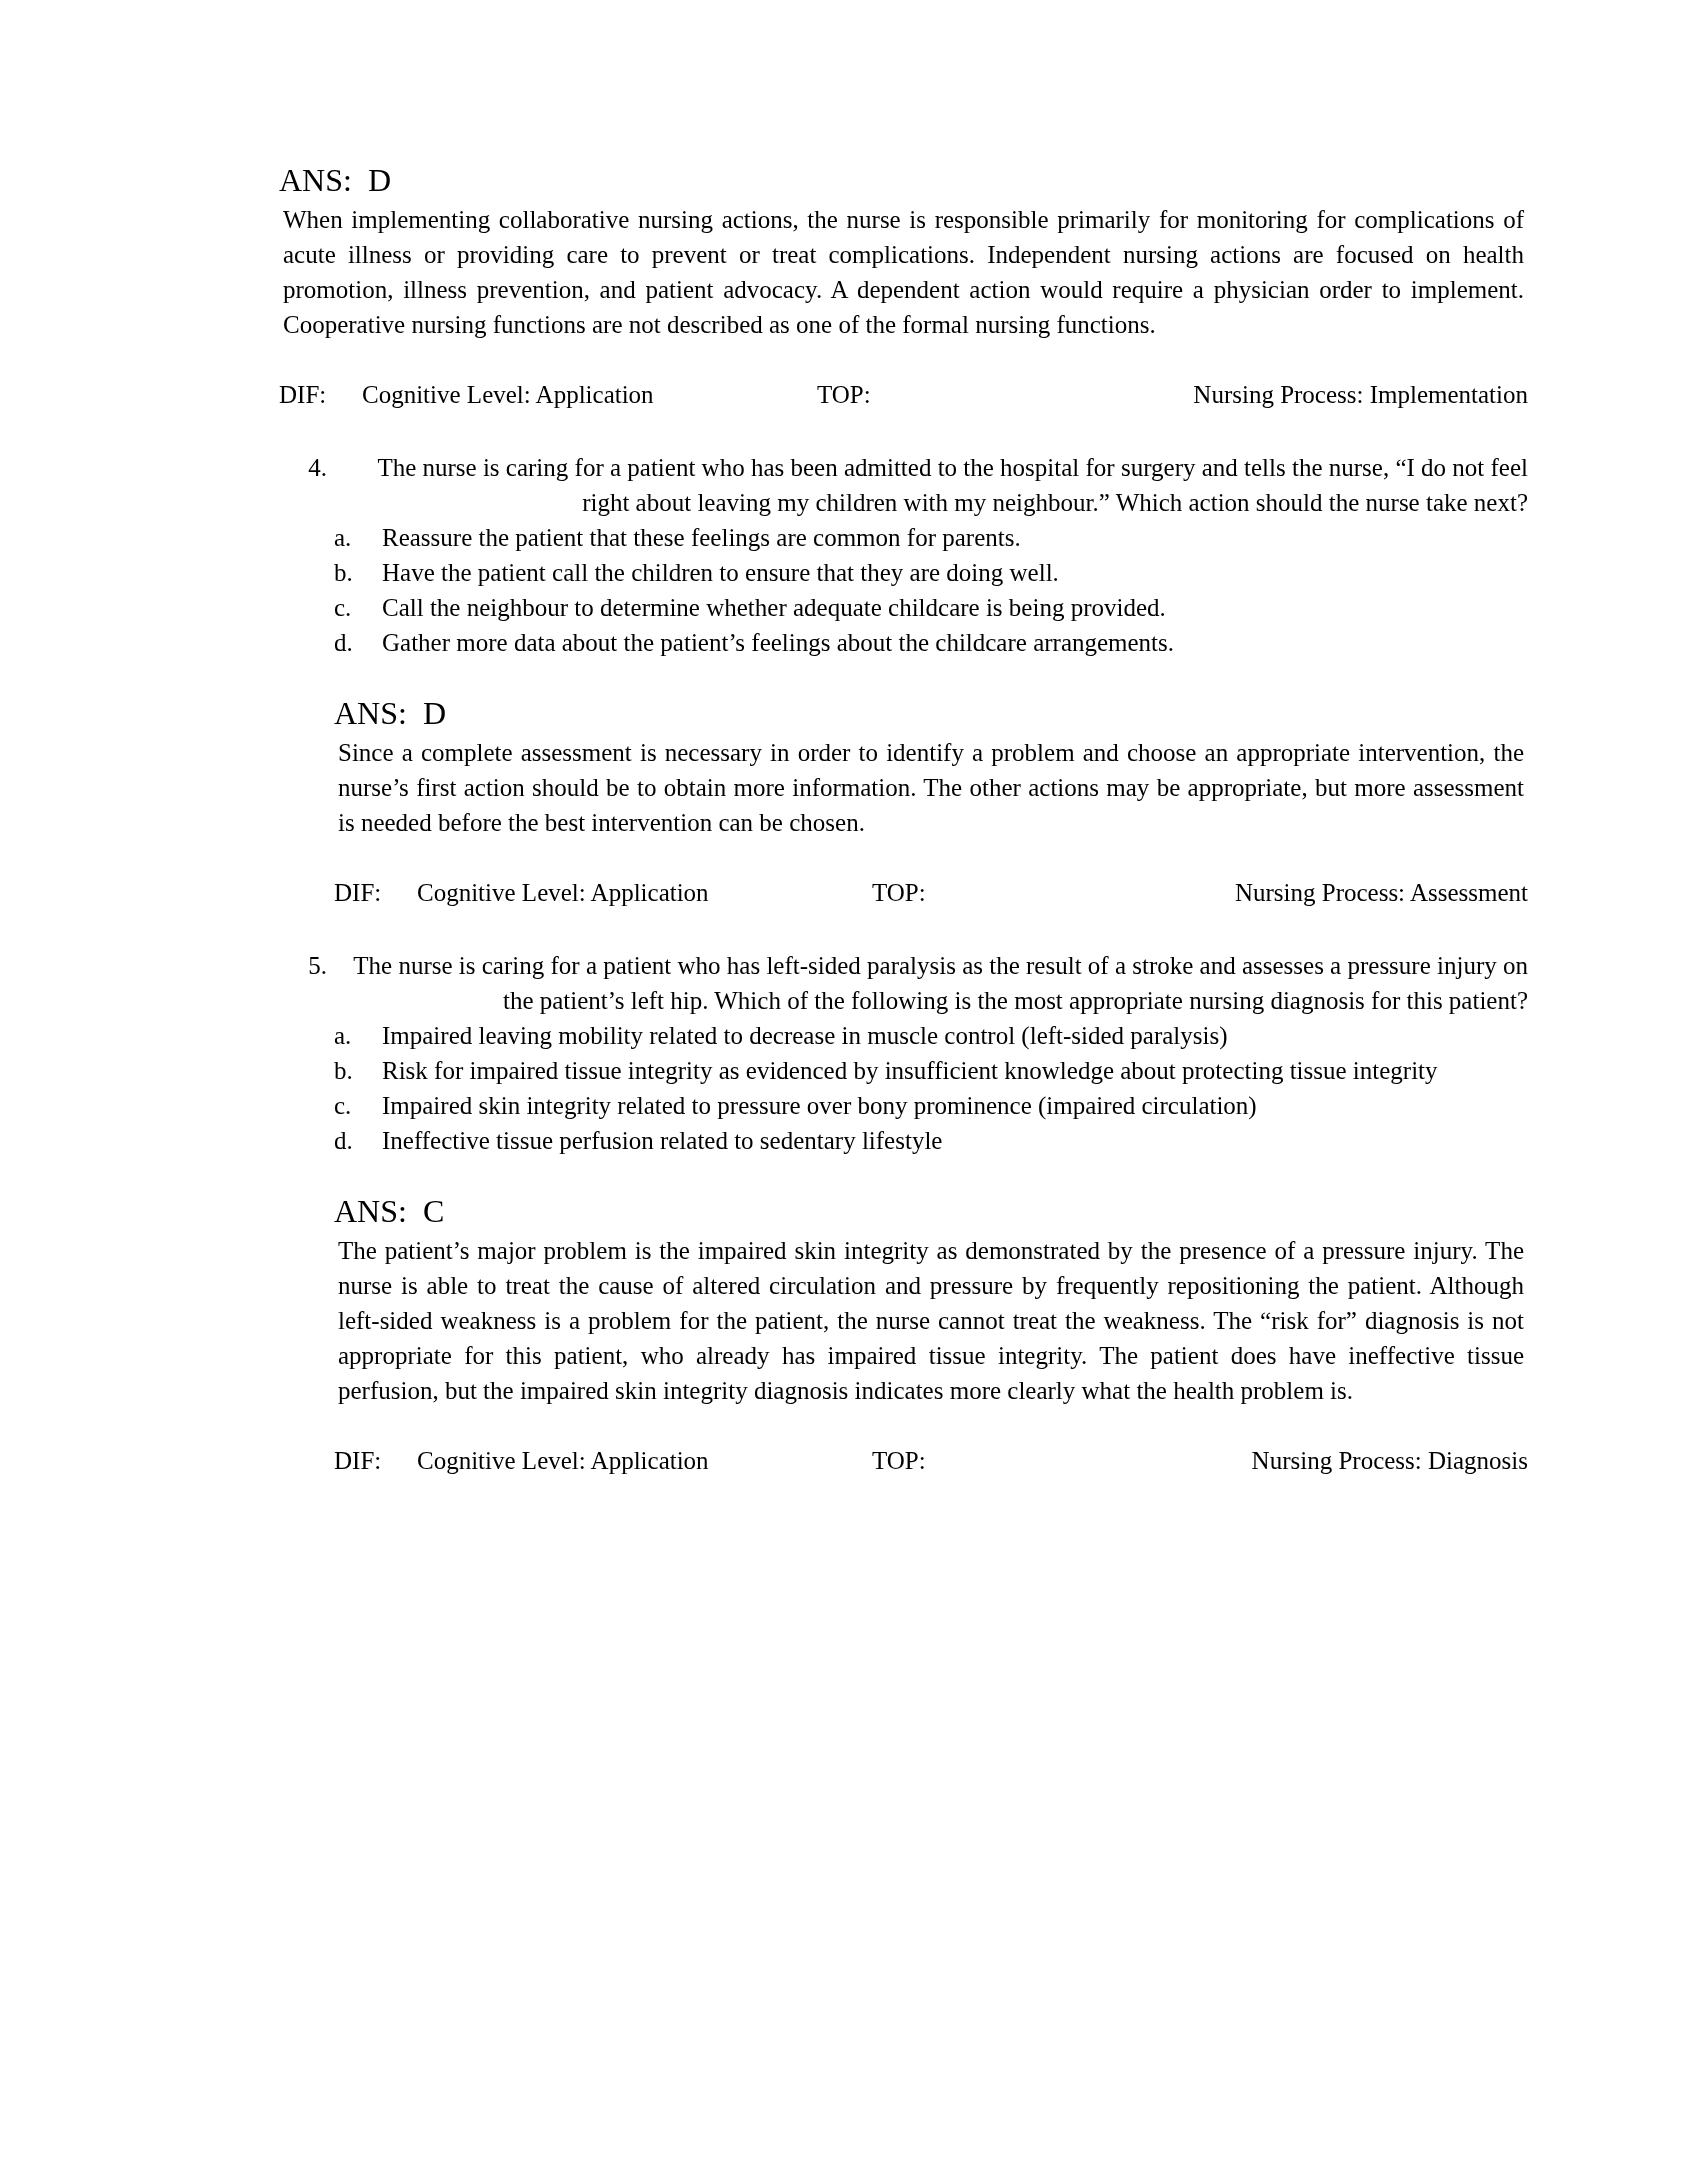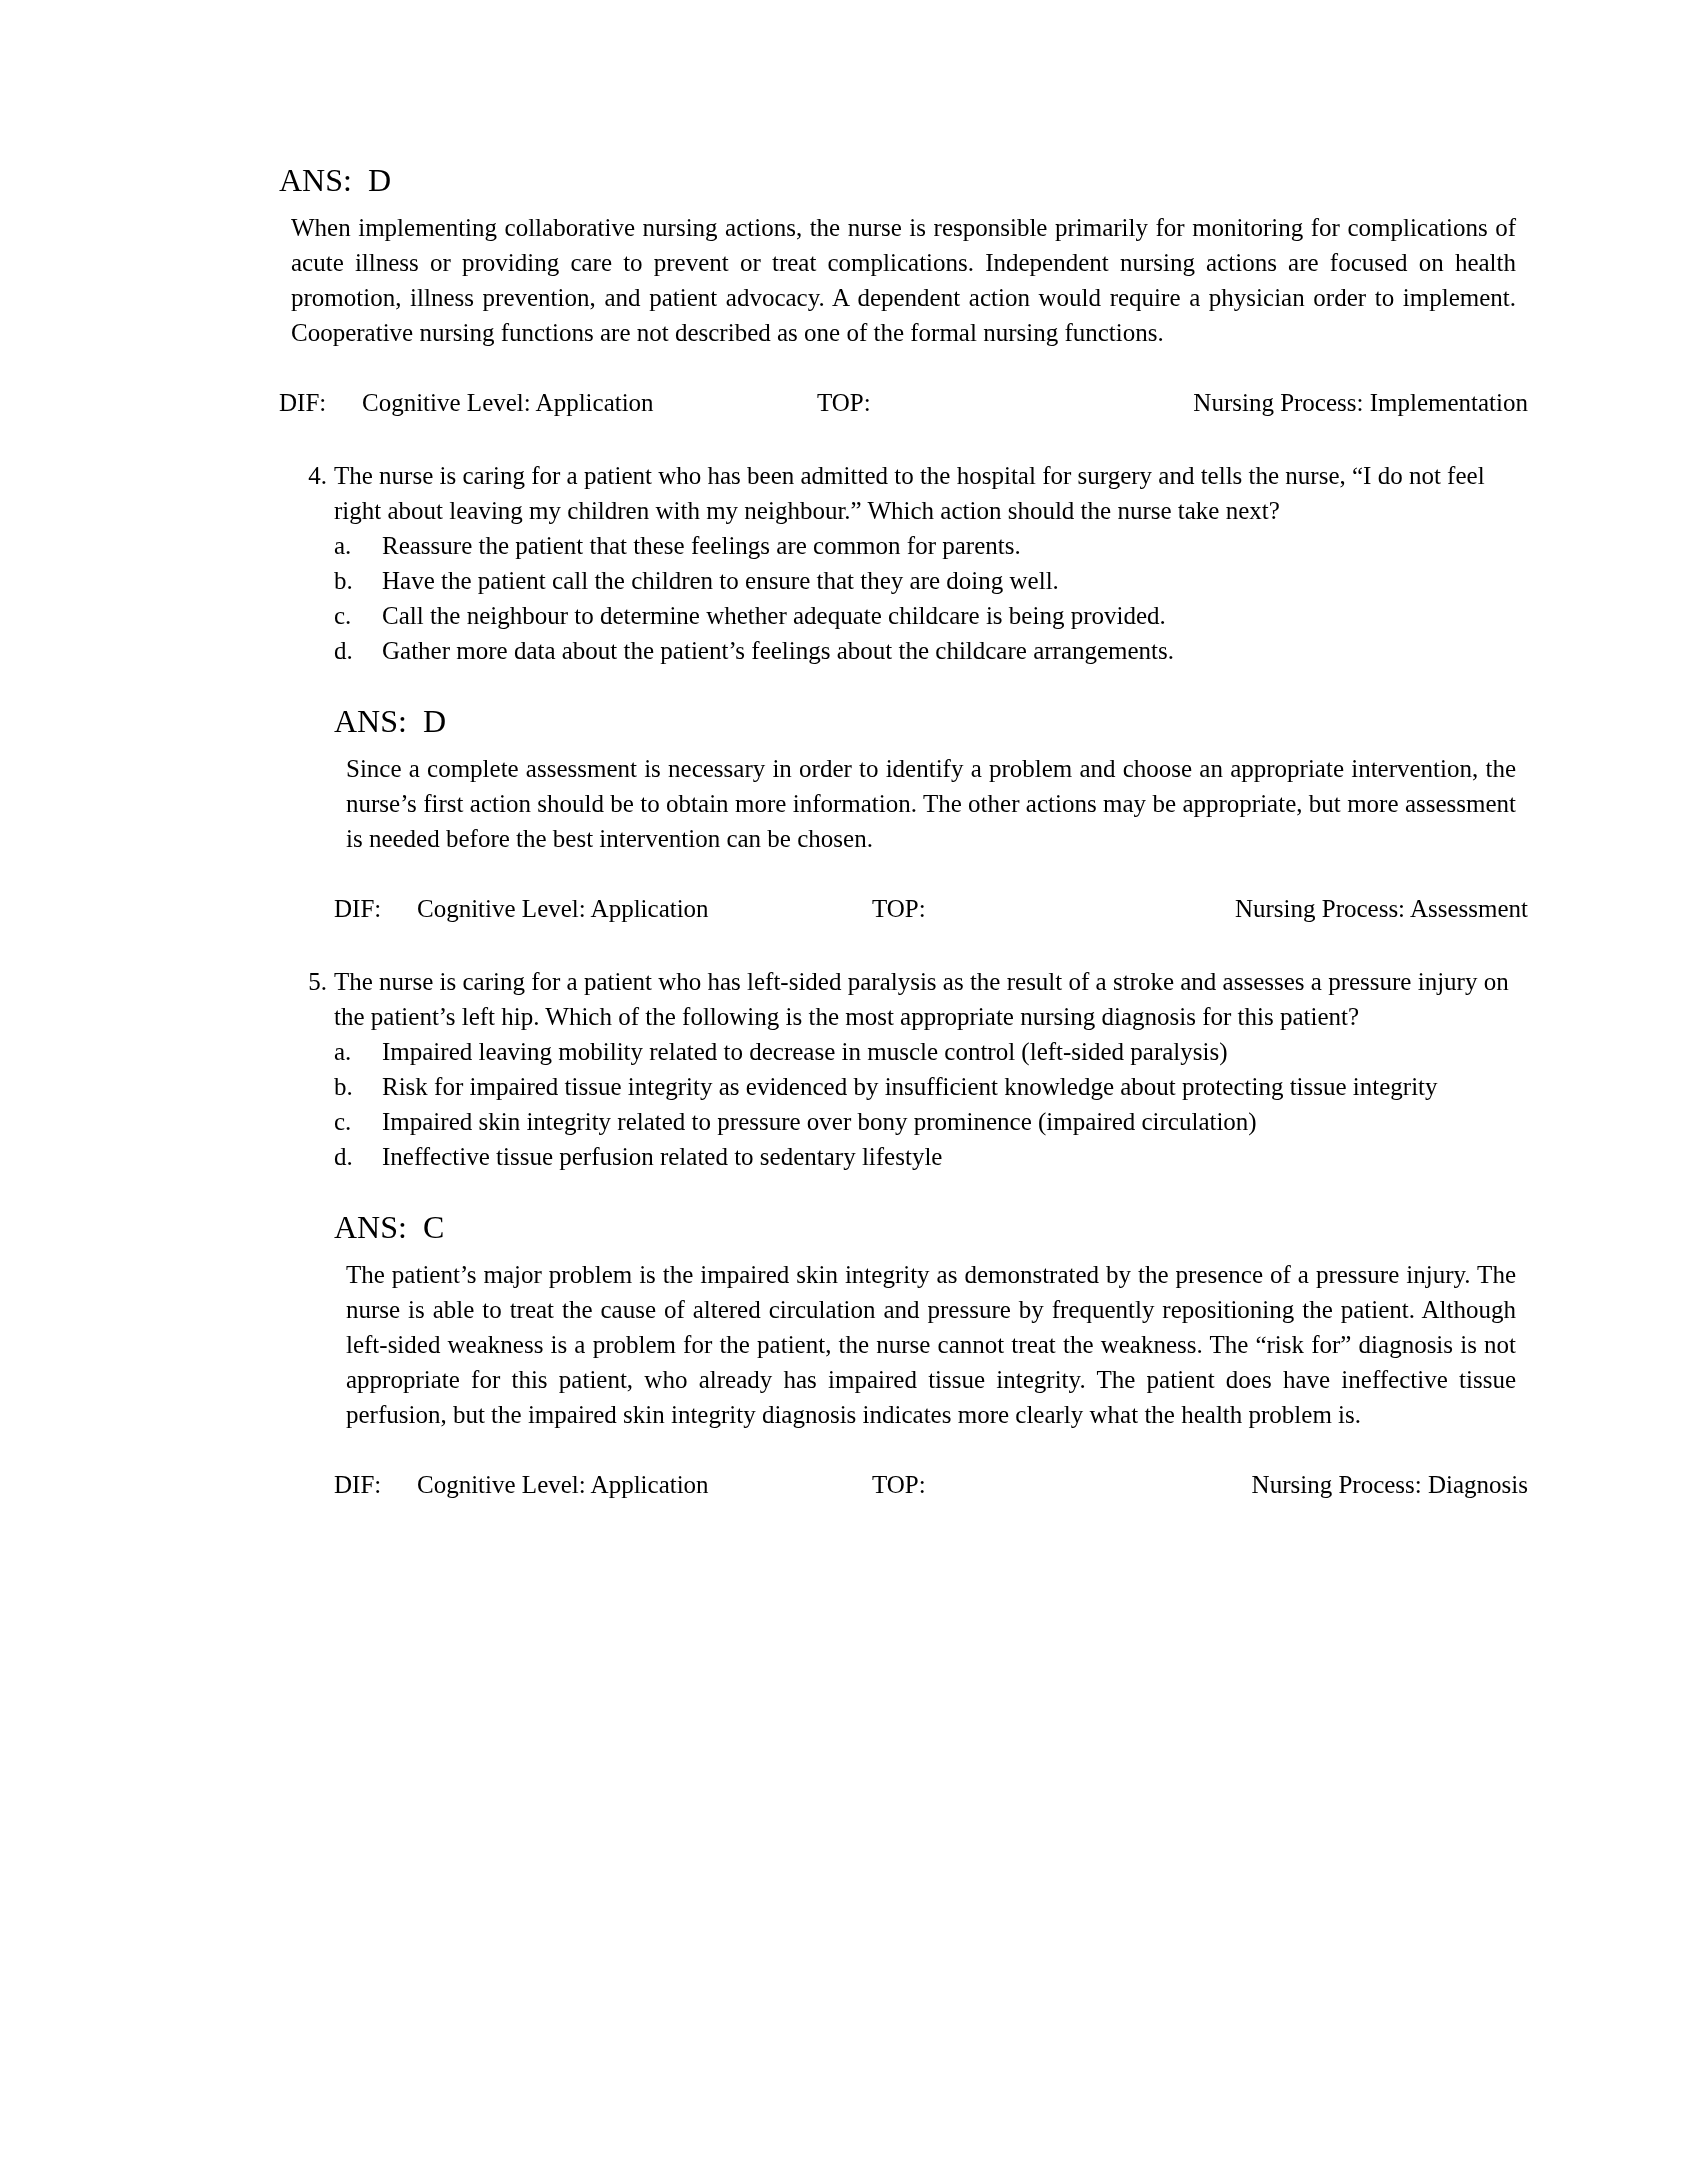--- a/index.html
+++ b/index.html
@@ -39,21 +39,21 @@
   .ans-label {
     font-size: 32px;
     line-height: 35px;
     white-space: pre;
   }
   .rationale {
     font-size: 25px;
     line-height: 35px;
     text-align: justify;
     text-justify: inter-word;
-    margin: 12px;
+    margin: 4px;
   }
   
   .meta-line {
     display: flex;
     font-size: 25px;
     line-height: 35px;
     margin-top: 35px;
   }
   .meta-dif-key { width: 83px; flex: 0 0 83px; }
   .meta-dif-val { width: 455px; flex: 0 0 455px; }
@@ -71,21 +71,21 @@
     left: 8px;
     top: 0;
     width: 40px;
     text-align: right;
     font-size: 25px;
     line-height: 35px;
   }
   .q-stem {
     font-size: 25px;
     line-height: 35px;
-    text-align: left;
+    text-align: right;
   }
   
   .options {
     margin: 0;
     padding: 0;
     list-style: none;
   }
   .option {
     position: relative;
     padding-left: 48px;

